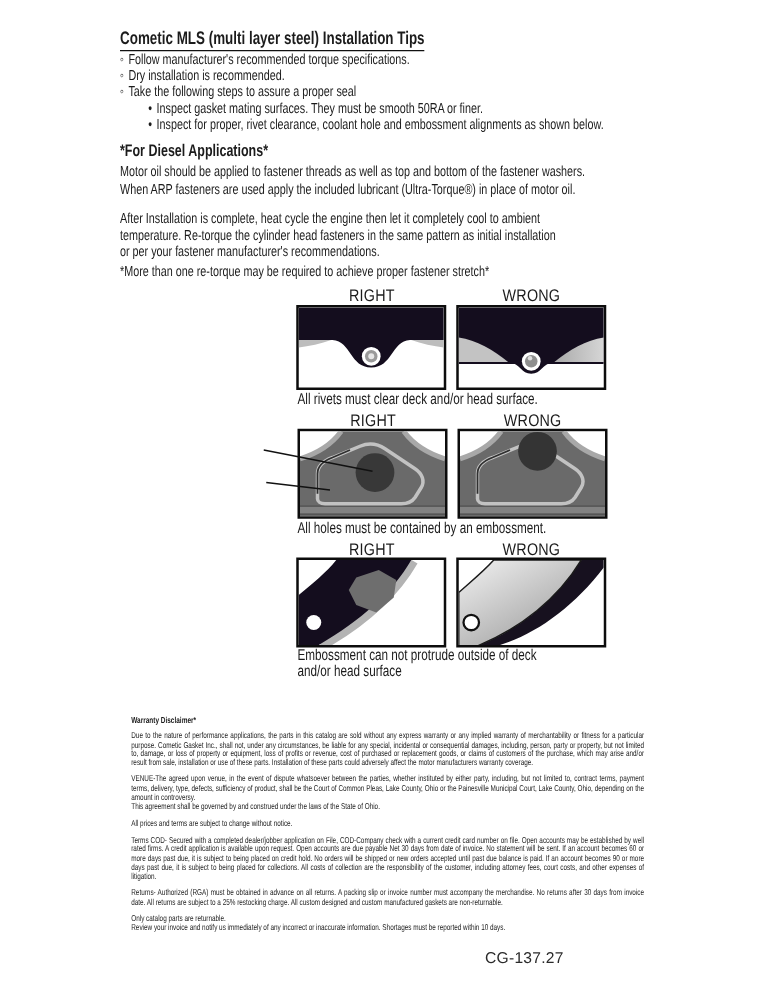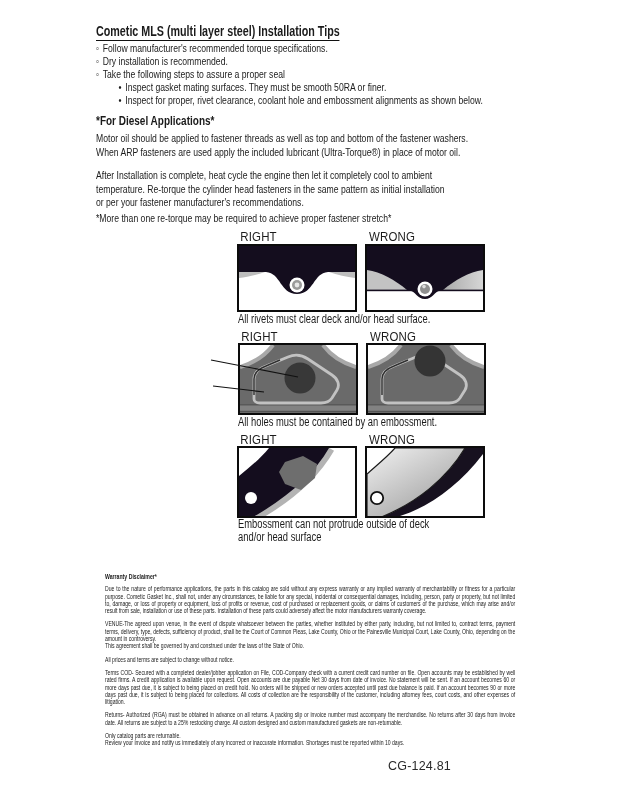--- a/index.html
+++ b/index.html
@@ -11,21 +11,21 @@
   .cx75r{transform:scaleX(0.75);transform-origin:100% 0;}
   .cx85c{transform:scaleX(0.85);transform-origin:50% 0;}
   .title{font-size:14.5px;font-weight:bold;white-space:nowrap;}
   .title .ul{display:inline-block;border-bottom:1.6px solid #111;padding-bottom:1px;}
   .body-txt{font-size:11.5px;line-height:13.5px;white-space:pre-line;width:535px;}
   .bullets{font-size:11.5px;line-height:13px;width:560px;}
   .brow{display:flex;}
   .brow .mark{width:9px;flex:0 0 9px;}
   .brow.sub{margin-left:30px;}
   .h2{font-size:13.5px;font-weight:bold;white-space:nowrap;}
-  .dlabel{font-size:13.5px;text-align:left;width:120px;letter-spacing:0.2px;}
+  .dlabel{font-size:13.5px;text-align:center;width:120px;letter-spacing:0.2px;}
   .dcaption{font-size:12.5px;line-height:13px;white-space:pre-line;width:420px;}
   .dbox{width:120px;height:68px;border:2px solid #0c0c0c;background:#fff;box-sizing:border-box;}
   .dbox svg{display:block;width:100%;height:100%;}
   .dbox2{height:72px;}
   .side-labels{font-size:11px;line-height:11.5px;text-align:right;white-space:pre-line;width:130px;}
   .side-labels .lab2{margin-top:12px;}
   .legal{font-size:6.8px;line-height:7.3px;width:547px;text-align:justify;}
   .legal h4{font-size:6.9px;margin:0 0 5px 0;}
   .legal p{margin:0 0 6px 0;white-space:pre-line;}
   .footer-code{font-size:12.5px;letter-spacing:0.2px;color:#2a2a2a;}
@@ -193,15 +193,15 @@
     <p>Due to the nature of performance applications, the parts in this catalog are sold without any express warranty or any implied warranty of merchantability or fitness for a particular purpose.  Cometic Gasket Inc., shall not, under any circumstances, be liable for any special, incidental or consequential damages, including, person, party or property, but not limited to, damage, or loss of property or equipment, loss of profits or revenue, cost of purchased or replacement goods, or claims of customers of the purchase, which may arise and/or result from sale, installation or use of these parts.  Installation of these parts could adversely affect the motor manufacturers warranty coverage.</p>
     <p>VENUE-The agreed upon venue, in the event of dispute whatsoever between the parties, whether instituted by either party, including, but not limited to, contract terms, payment terms, delivery, type, defects, sufficiency of product, shall be the Court of Common Pleas, Lake County, Ohio or the Painesville Municipal Court, Lake County, Ohio, depending on the amount in controversy.
 This agreement shall be governed by and construed under the laws of the State of Ohio.</p>
     <p>All prices and terms are subject to change without notice.</p>
     <p>Terms COD- Secured with a completed dealer/jobber application on File, COD-Company check with a current credit card number on file.  Open accounts may be established by well rated firms.  A credit application is available upon request.  Open accounts are due payable Net 30 days from date of invoice.  No statement will be sent.  If an account becomes 60 or more days past due, it is subject to being placed on credit hold.  No orders will be shipped or new orders accepted until past due balance is paid.  If an account becomes 90 or more days past due, it is subject to being placed for collections.  All costs of collection are the responsibility of the customer, including attorney fees, court costs, and other expenses of litigation.</p>
     <p>Returns- Authorized (RGA) must be obtained in advance on all returns.  A packing slip or invoice number must accompany the merchandise.  No returns after 30 days from invoice date.  All returns are subject to a 25% restocking charge.  All custom designed and custom manufactured gaskets are non-returnable.</p>
     <p>Only catalog parts are returnable.
 Review your invoice and notify us immediately of any incorrect or inaccurate information.  Shortages must be reported within 10 days.</p>
   </div>
 
-  <div class="abs footer-code" style="left:388px;top:759px;">CG-124.81</div>
+  <div class="abs footer-code" style="left:388px;top:759px;">CG-137.27</div>
 
 </div>
 
 </body></html>

